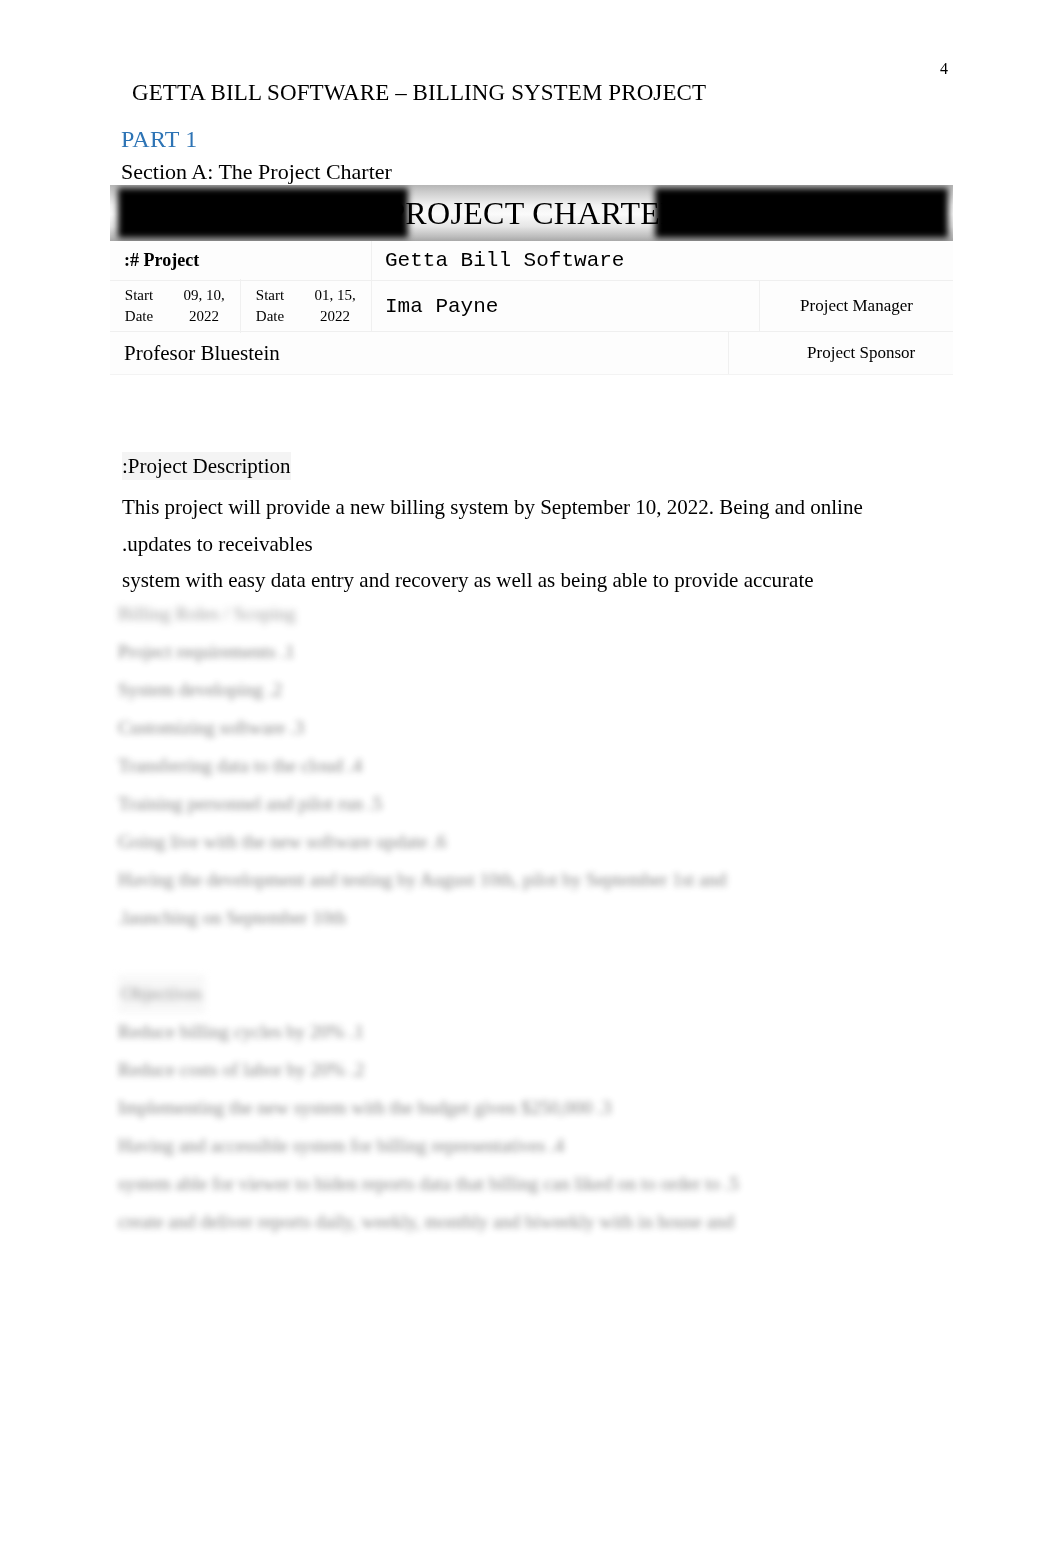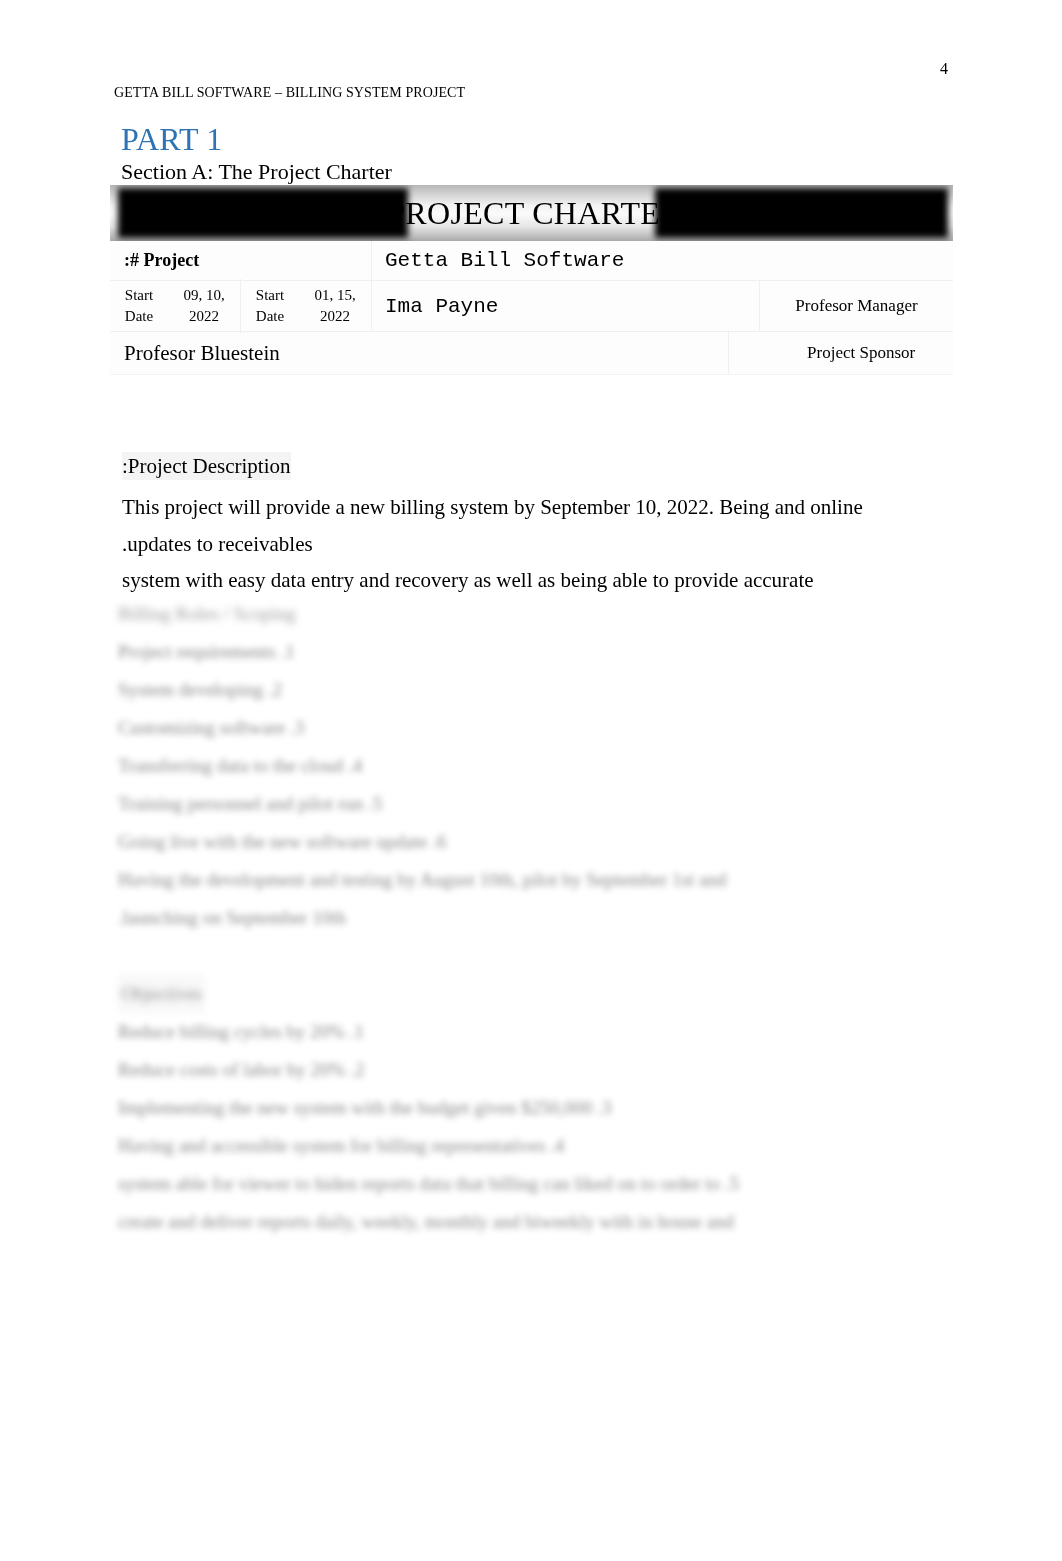--- a/index.html
+++ b/index.html
@@ -29,33 +29,33 @@
     left: 0;
     width: 948px;
     text-align: right;
     font-size: 16px;
     line-height: 20px;
   }
 
   .doc-header {
     position: absolute;
     top: 79px;
-    left: 114px;
-    font-size: 14px;
+    left: 132px;
+    font-size: 23px;
     line-height: 28px;
     letter-spacing: 0.1px;
     white-space: nowrap;
   }
 
   
   .heading-1 {
     position: absolute;
     top: 122px;
     left: 121px;
-    font-size: 32px;
+    font-size: 24px;
     line-height: 34px;
     color: #2e74b5;
     letter-spacing: 0.2px;
   }
 
   .heading-2 {
     position: absolute;
     top: 157px;
     left: 121px;
     font-size: 22px;
@@ -233,21 +233,21 @@
         <div class="date-box">
           <span class="date-label">Start Date</span>
           <span class="date-value">09, 10, 2022</span>
         </div>
         <div class="date-box">
           <span class="date-label">Start Date</span>
           <span class="date-value">01, 15, 2022</span>
         </div>
       </div>
       <div class="cell cell-value">Ima Payne</div>
-      <div class="cell cell-role">Profesor Manager</div>
+      <div class="cell cell-role">Project Manager</div>
     </div>
 
     <div class="charter-row row-3">
       <div class="cell cell-wide-value">Profesor Bluestein</div>
       <div class="cell cell-role">Project Sponsor</div>
     </div>
 
   </div>
 
   <div class="desc-label">:Project Description</div>

